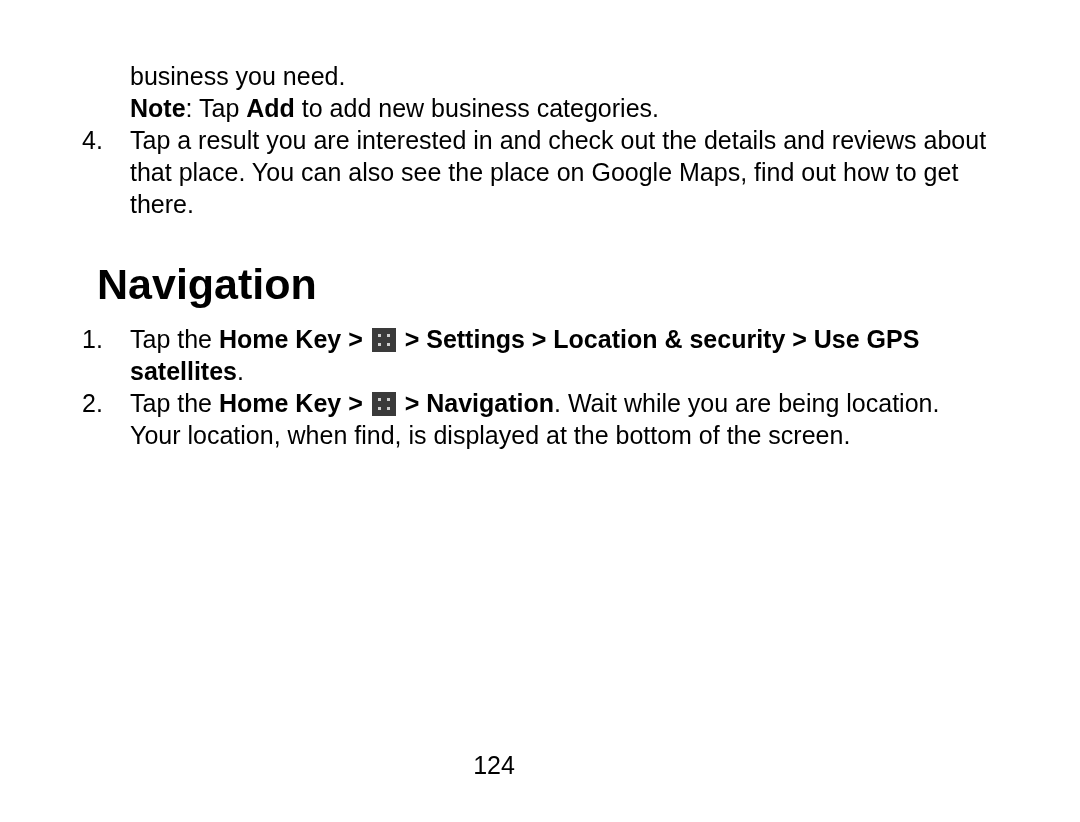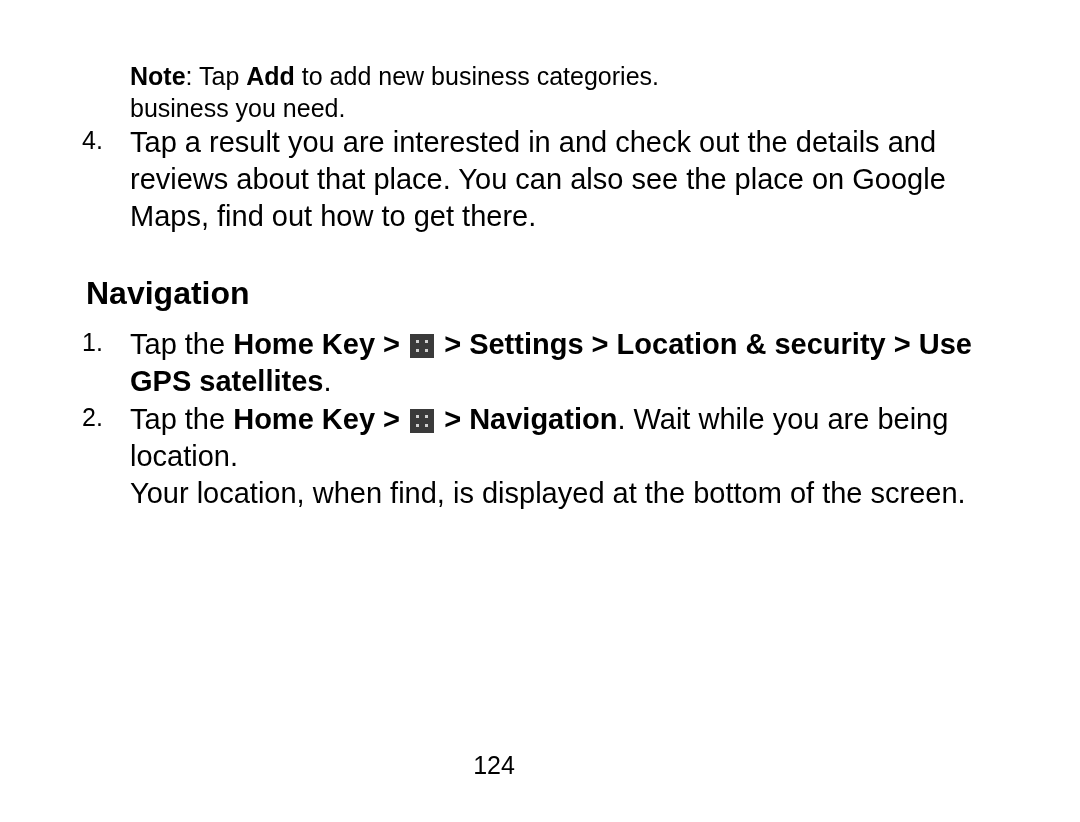--- a/index.html
+++ b/index.html
@@ -32,30 +32,30 @@
     padding-left: 0;
   }
   .list-num {
     width: 48px;
     flex: 0 0 48px;
     font-size: 25px;
     line-height: 1.28;
   }
   .list-content {
     flex: 1 1 auto;
-    font-size: 29px;
+    font-size: 25px;
     line-height: 1.28;
   }
   .bold {
     font-weight: 700;
   }
   h2.section-title {
-    font-size: 32px;
+    font-size: 43px;
     font-weight: 700;
-    margin: 40px 0 10px 4px;
+    margin: 40px 0 10px 15px;
   }
   .apps-icon {
     display: inline-block;
     width: 24px;
     height: 24px;
     background: #3a3a3a;
     vertical-align: -4px;
     position: relative;
     margin: 0 2px;
   }
@@ -81,24 +81,24 @@
     font-size: 25px;
   }
   .spacer-sm { height: 4px; }
 </style>
 </head>
 <body>
 
 <div class="page">
 
   <div class="indent body-text">
-    <span class="bold">Note</span><span>: Tap </span><span class="bold">Add</span><span> to add new business categories.</span>
+    <span>business you need.</span>
   </div>
   <div class="indent body-text">
-    <span>business you need.</span>
+    <span class="bold">Note</span><span>: Tap </span><span class="bold">Add</span><span> to add new business categories.</span>
   </div>
 
   <div class="list-row">
     <div class="list-num">4.</div>
     <div class="list-content">
       <span>Tap a result you are interested in and check out the details and reviews about that place. You can also see the place on Google Maps, find out how to get there.</span>
     </div>
   </div>
 
   <h2 class="section-title">Navigation</h2>

